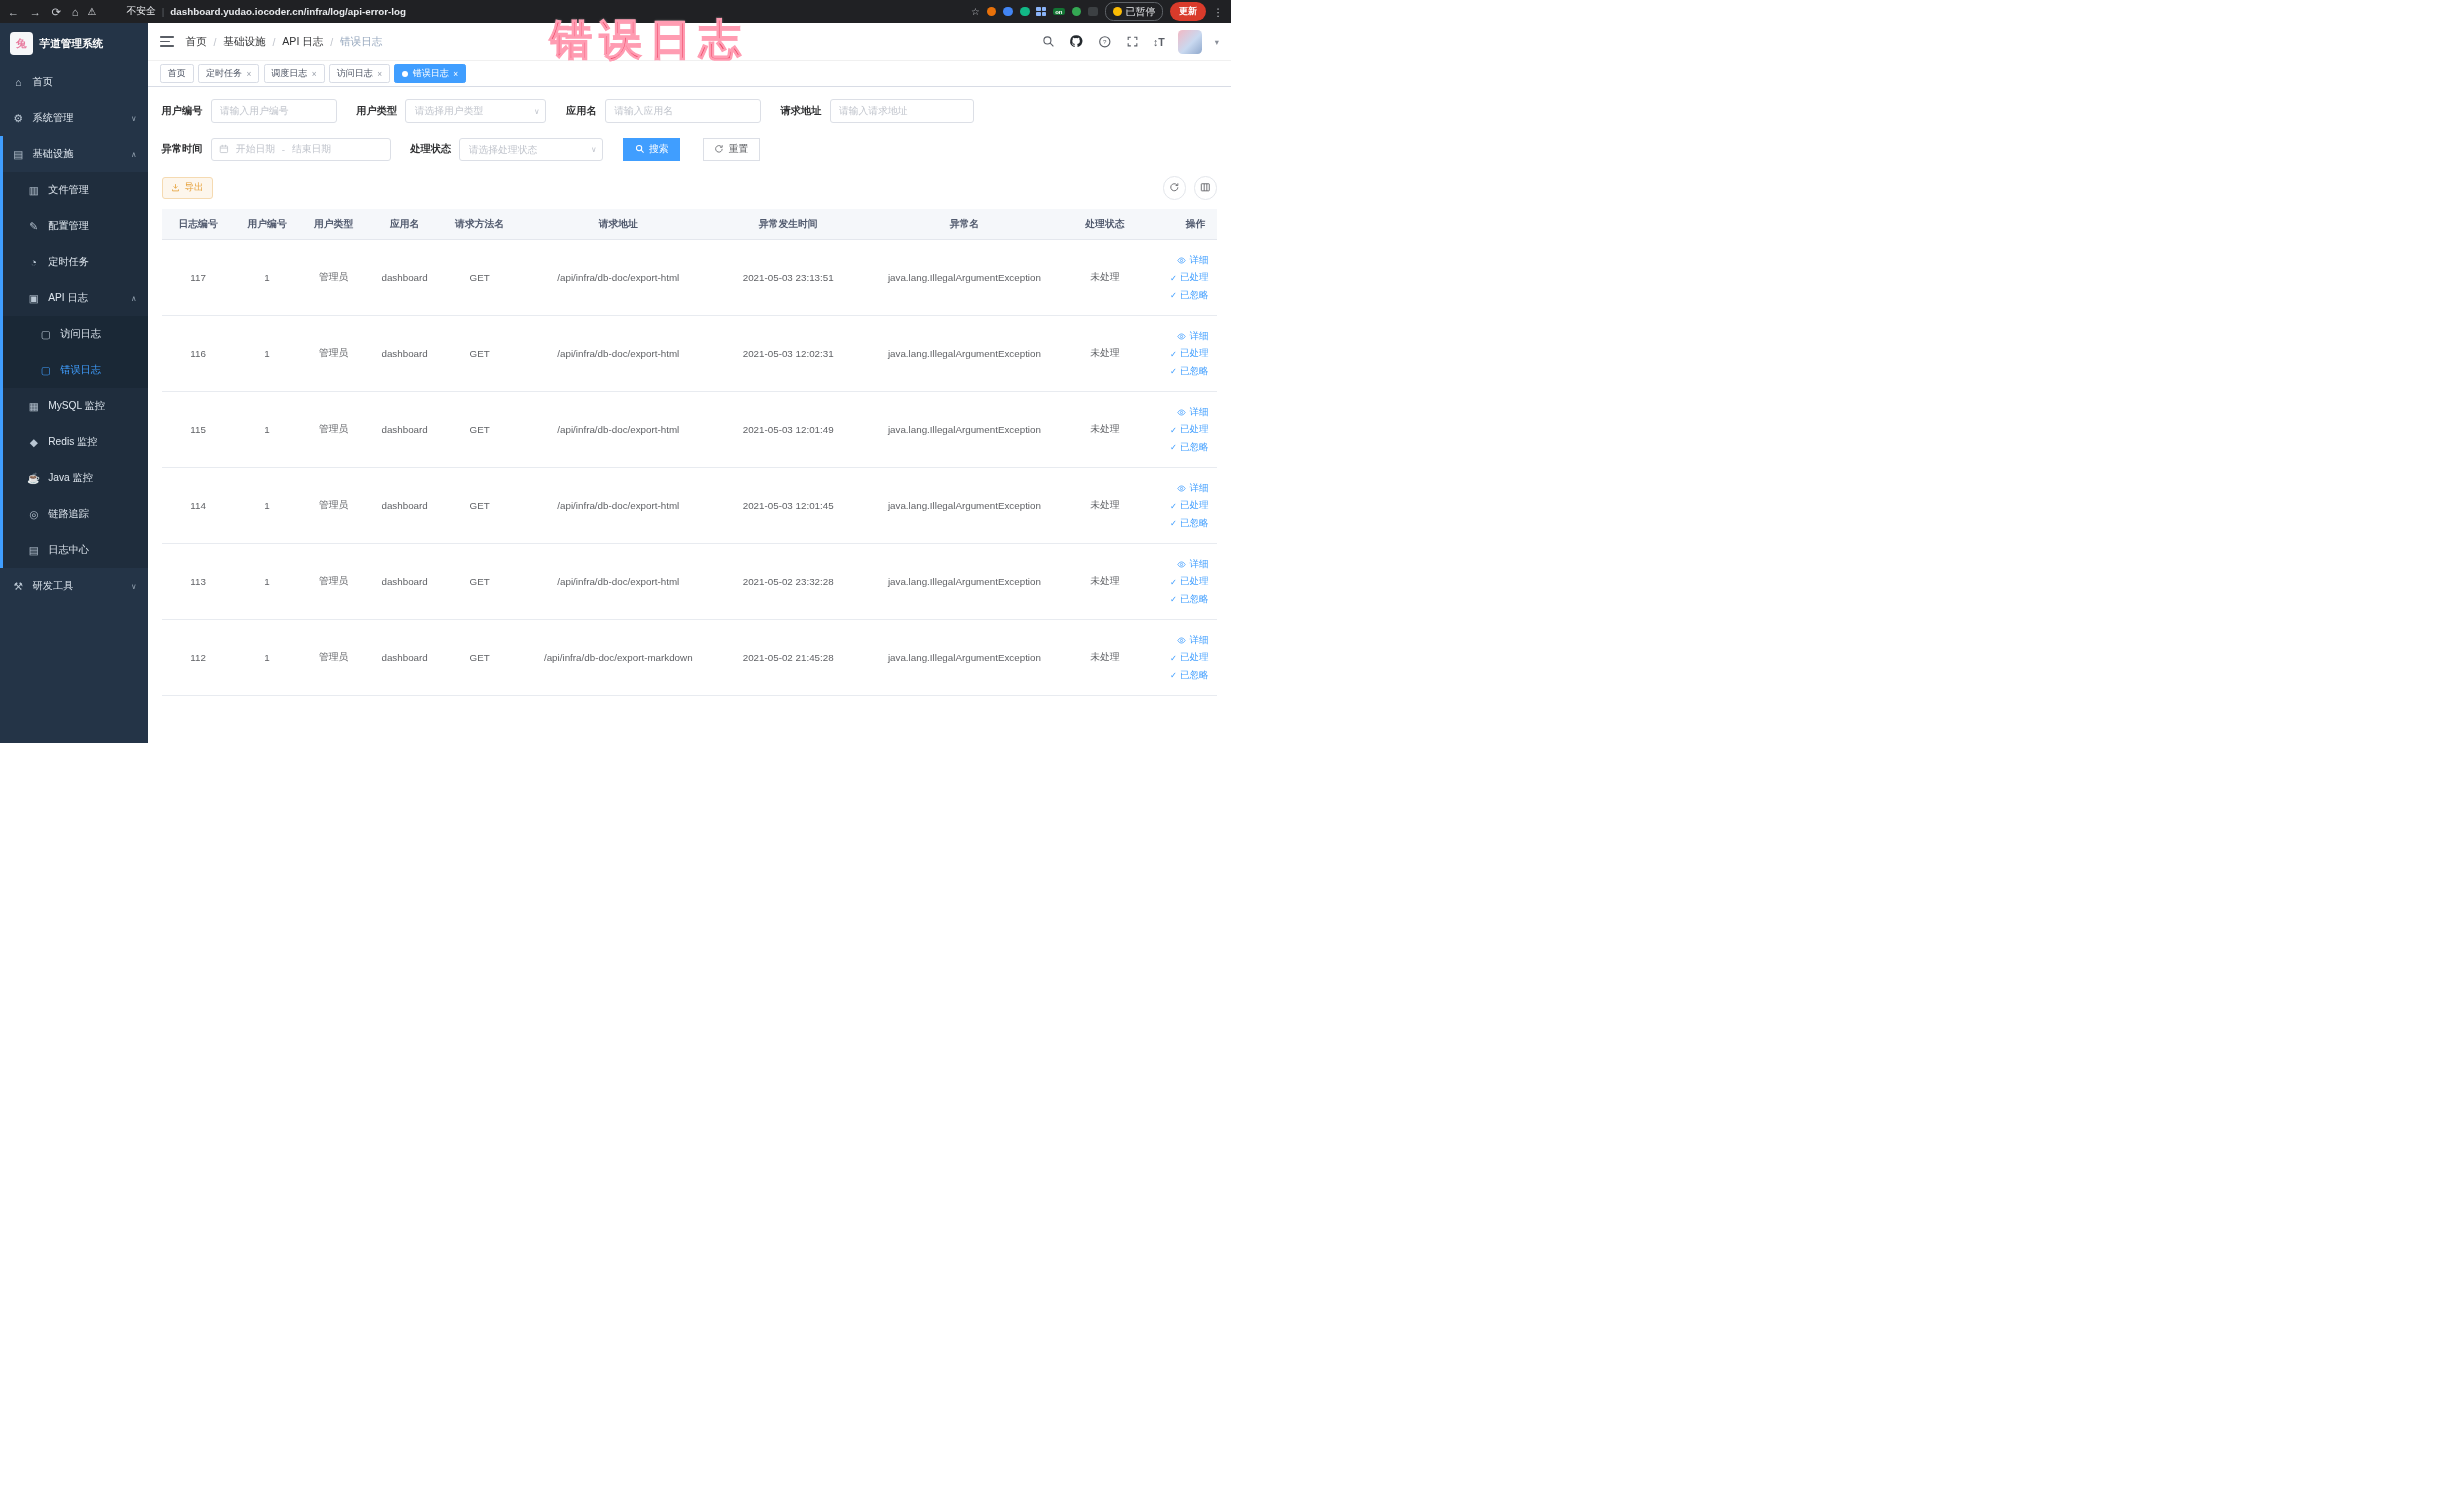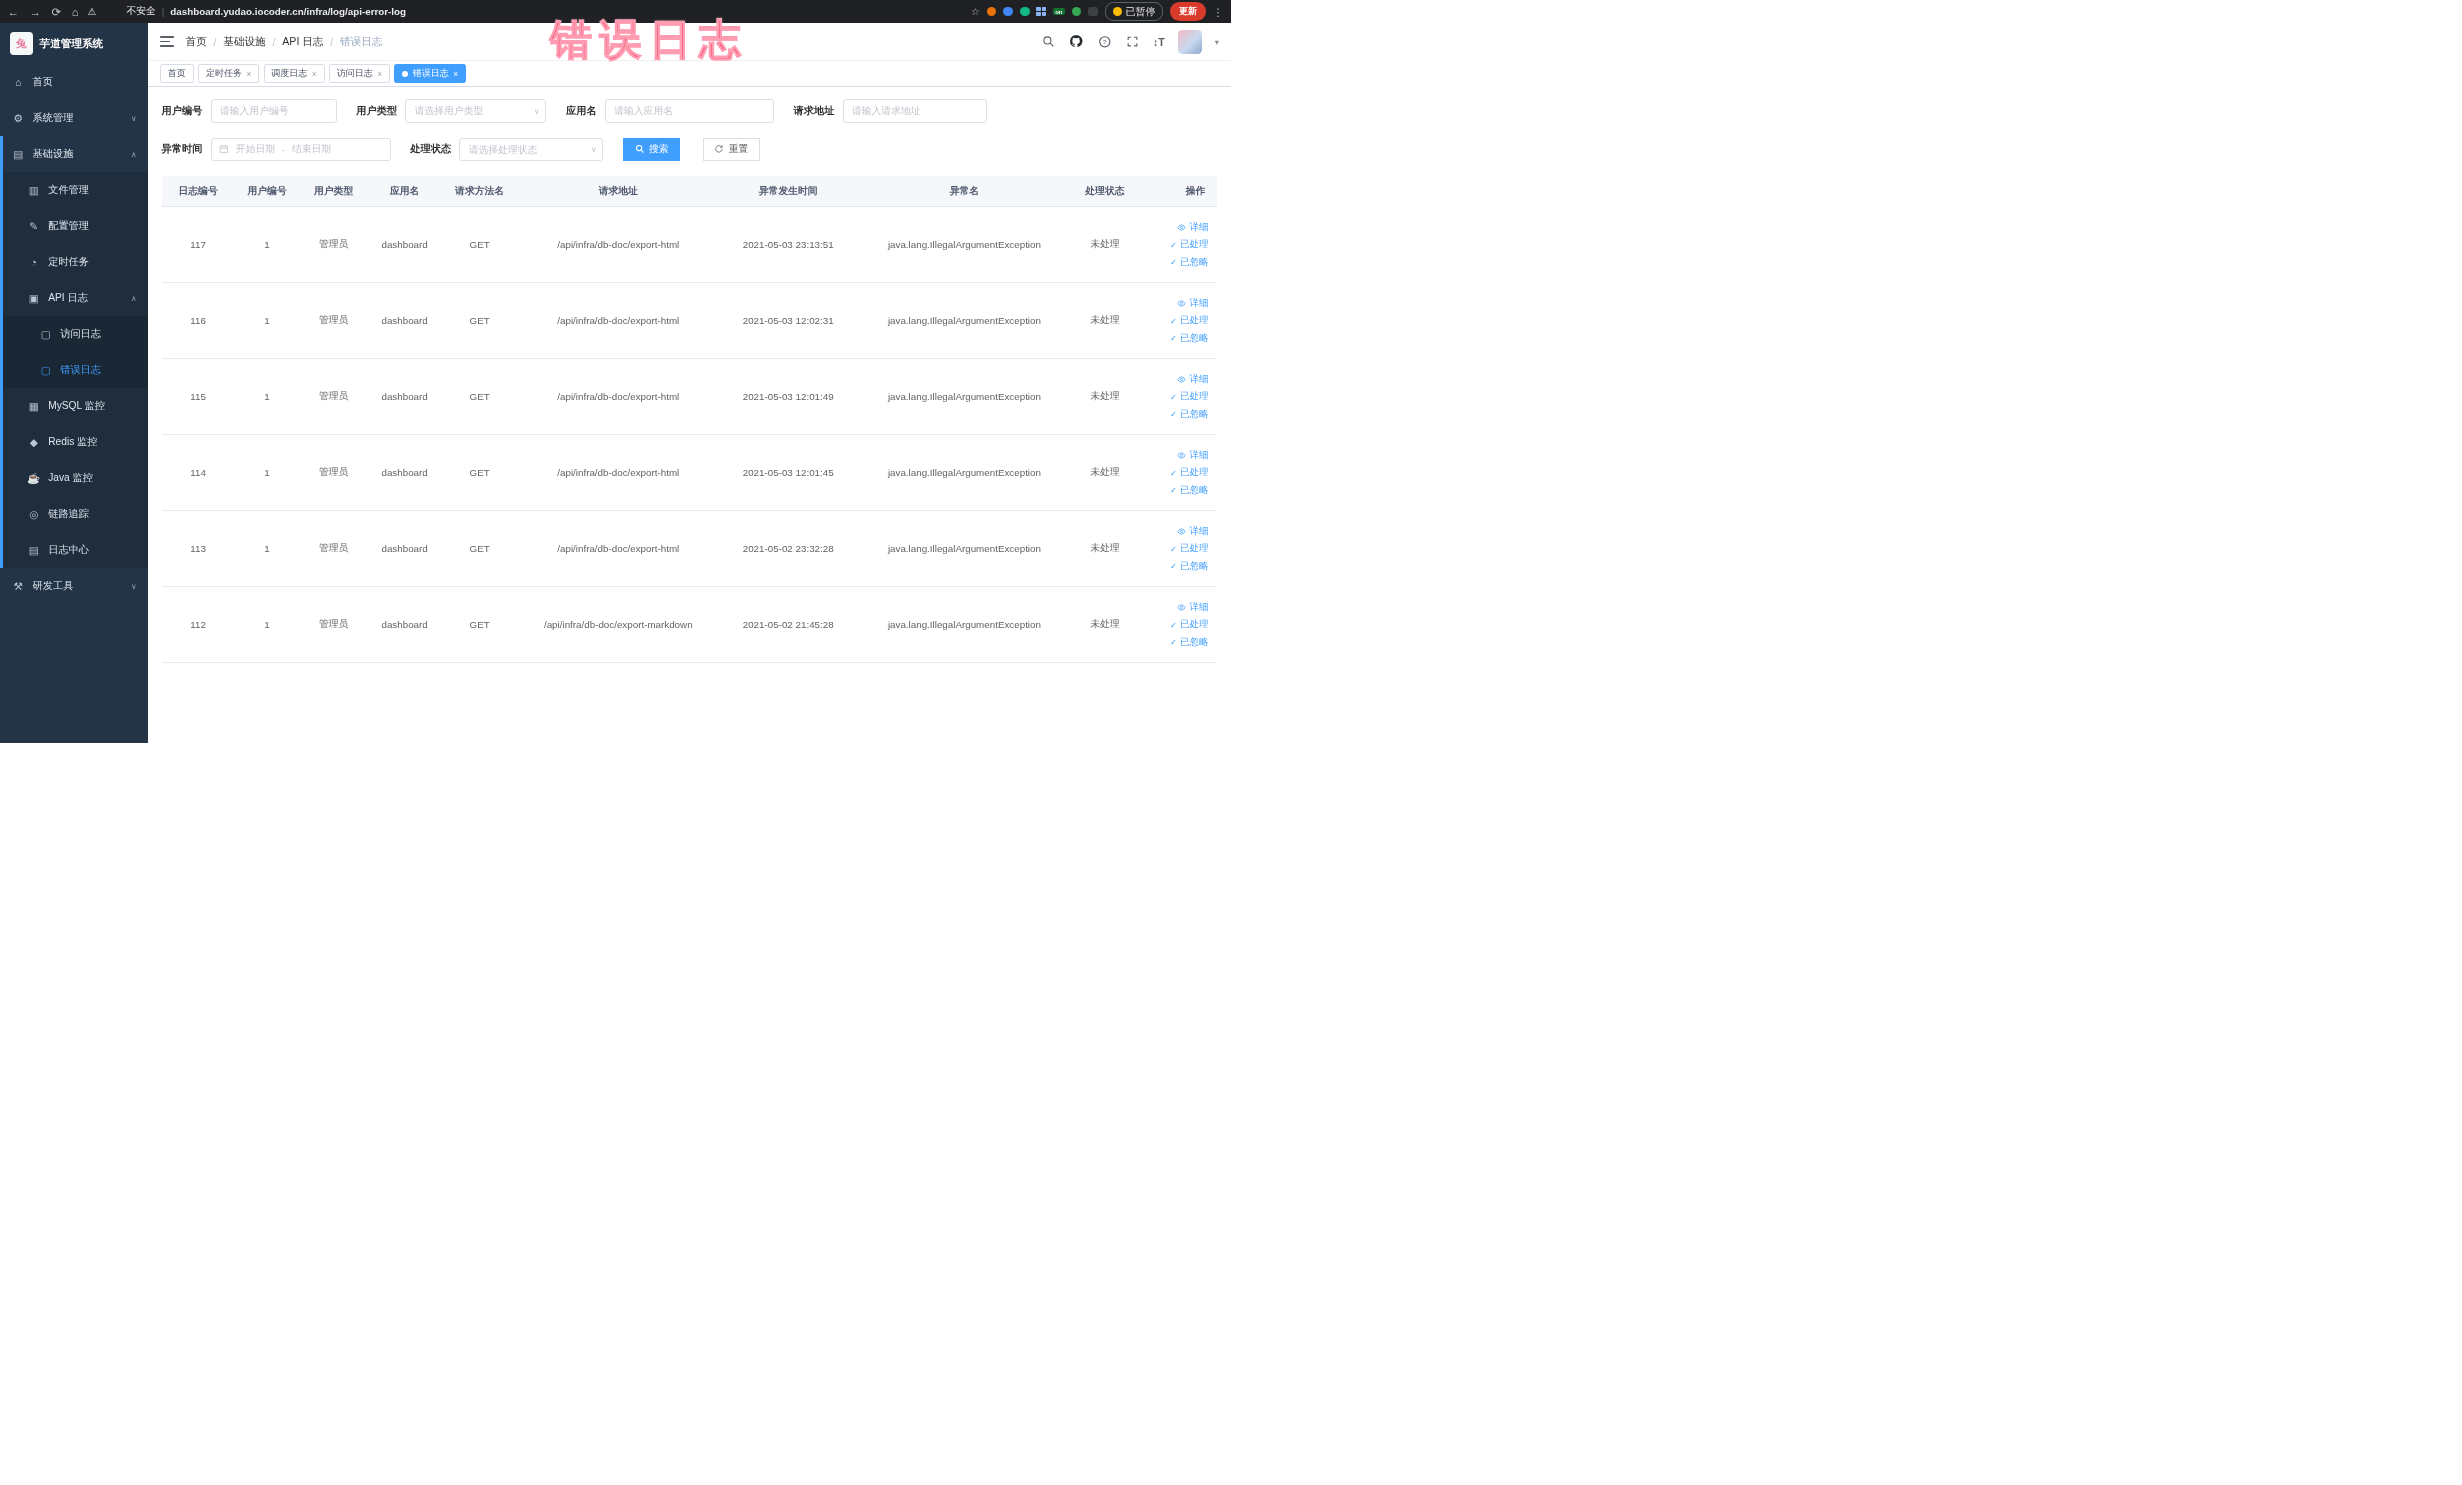--- a/index.html
+++ b/index.html
@@ -305,21 +305,21 @@
           </div>
           <div class="fitem">
             <span class="flabel">用户类型</span>
             <span class="selwrap">
               <input class="inp" style="width: 141px;" readonly="" placeholder="请选择用户类型">
               <span class="sel-chev">∨</span>
             </span>
           </div>
           <div class="fitem">
             <span class="flabel">应用名</span>
-            <input class="inp" style="width: 169px;" placeholder="请输入应用名">
+            <input class="inp" style="width: 156px;" placeholder="请输入应用名">
           </div>
           <div class="fitem">
             <span class="flabel">请求地址</span>
             <input class="inp" style="width: 144px;" placeholder="请输入请求地址">
           </div>
         </div>
 
         <div class="frow">
           <div class="fitem">
             <span class="flabel">异常时间</span>
@@ -351,20 +351,45 @@
           </button>
           <button class="btn btn-plain" style="margin-left:3px;">
             <svg width="9.8" height="9.8" viewBox="0 0 24 24" fill="none" stroke="#606266" stroke-width="2">
                 <path d="M20 12a8 8 0 1 1-2.3-5.7"></path>
                 <path d="M20 3v5h-5"></path>
               </svg>
             <span>重置</span>
           </button>
         </div>
 
+        <div class="toolbar">
+          <button class="btn-export">
+            <svg width="9" height="9" viewBox="0 0 24 24" fill="none" stroke="#e6a23c" stroke-width="2.2">
+                <path d="M12 3v11"></path>
+                <path d="M7 9l5 5 5-5"></path>
+                <path d="M4 17v4h16v-4"></path>
+              </svg>
+            <span>导出</span>
+          </button>
+          <div class="tool-right">
+            <span class="circle-btn">
+              <svg width="10.6" height="10.6" viewBox="0 0 24 24" fill="none" stroke="#606266" stroke-width="2">
+                  <path d="M20 12a8 8 0 1 1-2.3-5.7"></path>
+                  <path d="M20 3v5h-5"></path>
+                </svg>
+            </span>
+            <span class="circle-btn">
+              <svg width="10.6" height="10.6" viewBox="0 0 24 24" fill="none" stroke="#606266" stroke-width="2">
+                  <rect x="3" y="4" width="18" height="16" rx="1"></rect>
+                  <line x1="9.5" y1="4" x2="9.5" y2="20"></line>
+                  <line x1="15.5" y1="4" x2="15.5" y2="20"></line>
+                </svg>
+            </span>
+          </div>
+        </div>
 
         <div class="tbl">
           <div class="thead">
             <div class="cell">日志编号</div>
             <div class="cell">用户编号</div>
             <div class="cell">用户类型</div>
             <div class="cell">应用名</div>
             <div class="cell">请求方法名</div>
             <div class="cell">请求地址</div>
             <div class="cell">异常发生时间</div>

